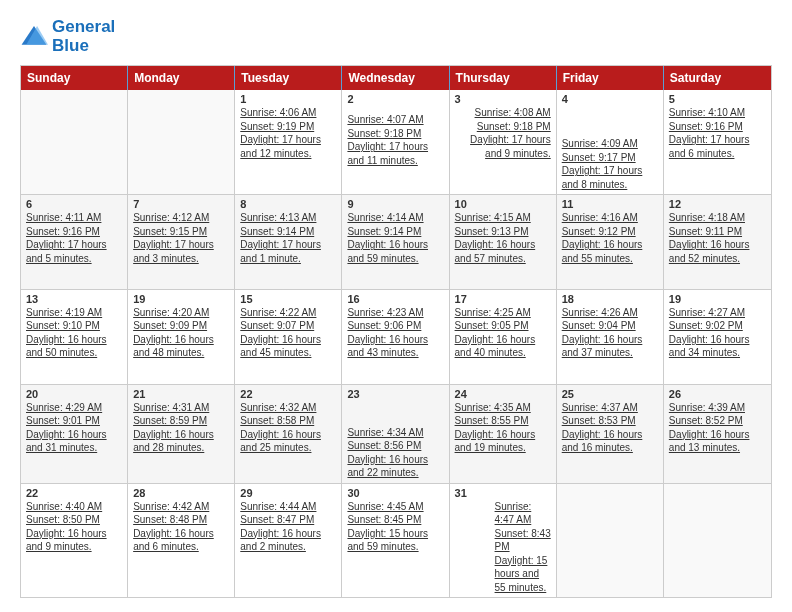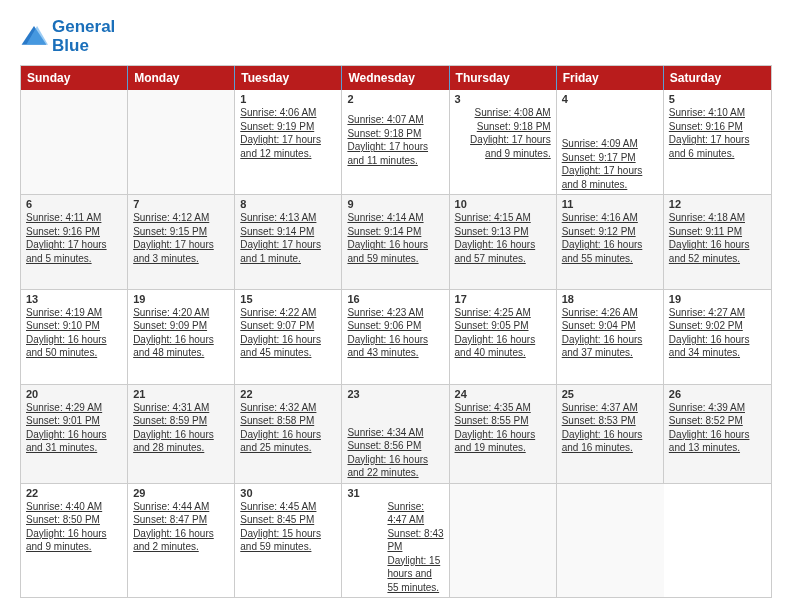--- a/index.html
+++ b/index.html
@@ -308,20 +308,26 @@
           </div>
         </div>
         <div class="cal-week">
           <div class="cal-cell">
             <span class="day-num">22</span>
             <div class="cell-info" style="white-space: pre-line;">Sunrise: 4:40 AM
 Sunset: 8:50 PM
 Daylight: 16 hours and 9 minutes.</div>
           </div>
           <div class="cal-cell">
+            <span class="day-num">28</span>
+            <div class="cell-info" style="white-space: pre-line;">Sunrise: 4:42 AM
+Sunset: 8:48 PM
+Daylight: 16 hours and 6 minutes.</div>
+          </div>
+          <div class="cal-cell">
             <span class="day-num">29</span>
             <div class="cell-info" style="white-space: pre-line;">Sunrise: 4:44 AM
 Sunset: 8:47 PM
 Daylight: 16 hours and 2 minutes.</div>
           </div>
           <div class="cal-cell">
             <span class="day-num">30</span>
             <div class="cell-info" style="white-space: pre-line;">Sunrise: 4:45 AM
 Sunset: 8:45 PM
 Daylight: 15 hours and 59 minutes.</div>

